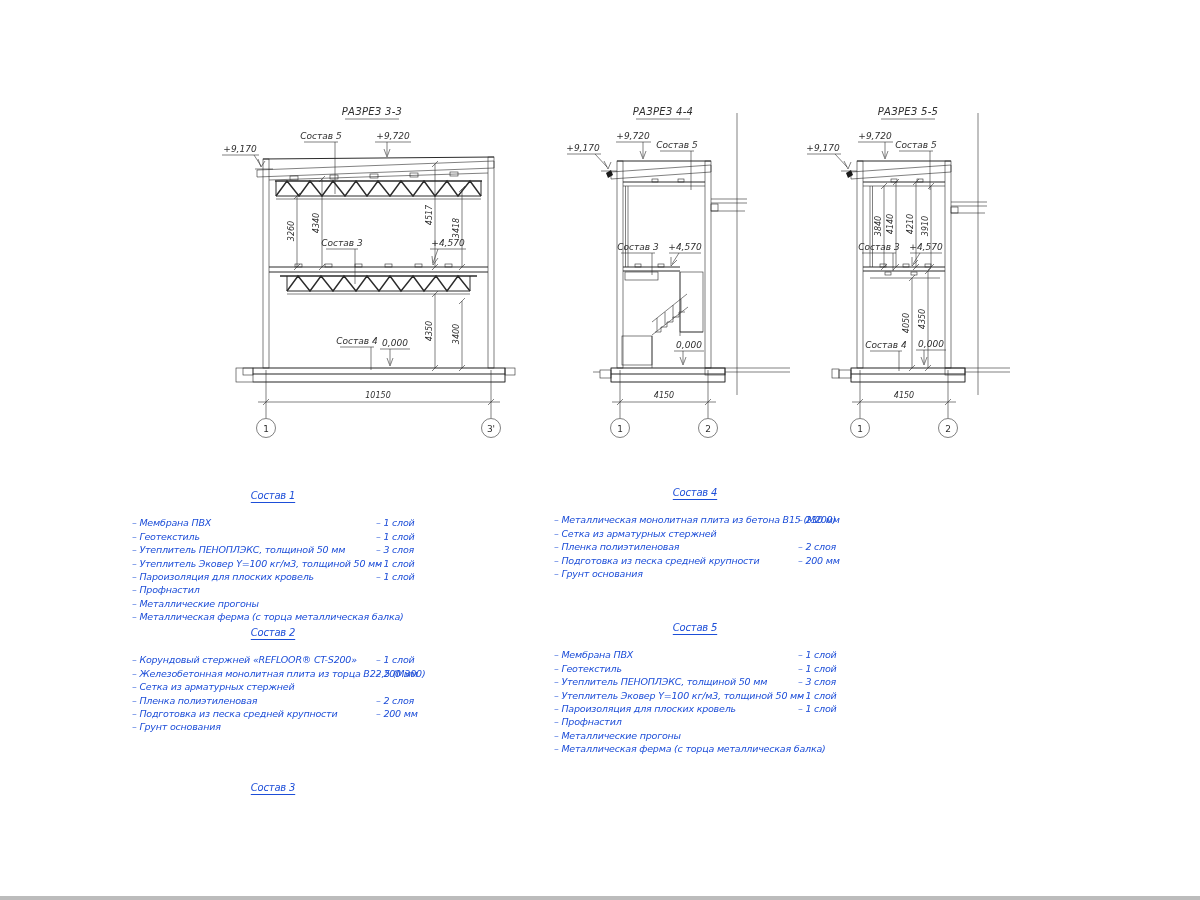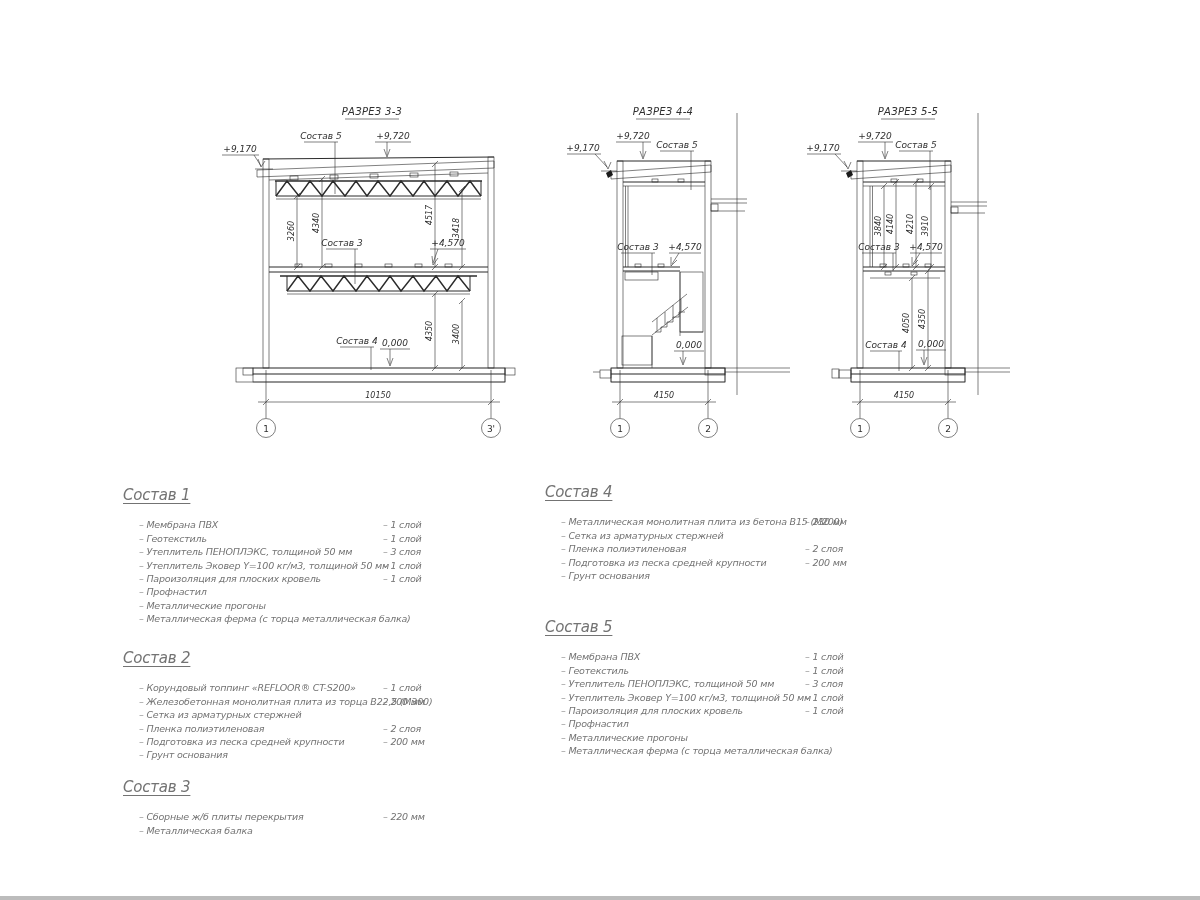--- a/index.html
+++ b/index.html
@@ -1,29 +1,29 @@
 <!DOCTYPE html>
 <html><head>
 <meta charset="utf-8">
 <style>
   html,body{margin:0;padding:0;background:#fff;}
   #canvas{position:relative;width:1200px;height:900px;background:#ffffff;overflow:hidden;
-          font-family:"DejaVu Sans","Liberation Sans",sans-serif;color:#737373;}
+          font-family:"DejaVu Sans","Liberation Sans",sans-serif;color:#1d4ed8;}
   svg{position:absolute;overflow:visible;}
   svg .ln{stroke:#2b2b2b;stroke-width:1;fill:none;}
   svg .thin{stroke:#2b2b2b;stroke-width:0.6;fill:none;}
   svg .med{stroke:#2b2b2b;stroke-width:1.4;fill:none;}
   svg text{fill:#2f2f2f;font-style:italic;}
   svg .ttl{font-size:10px;font-style:italic;letter-spacing:0.3px;}
   svg .lab{font-size:9px;}
   svg .dim{font-size:8px;}
   svg .ax{font-size:9px;font-style:normal;}
   .comp{position:absolute;font-size:9.5px;font-style:italic;letter-spacing:-0.2px;line-height:13.4px;}
-  .comp-title{font-size:15px;text-decoration:underline;text-underline-offset:3px;margin-bottom:14px;}
-  .comp ul{list-style:none;margin:16px;padding:0;}
+  .comp-title{text-align:center;font-size:10px;text-decoration:underline;text-underline-offset:3px;margin-bottom:14px;}
+  .comp ul{list-style:none;margin:9px;padding:0;}
   .comp li{position:relative;white-space:nowrap;height:13.4px;}
   .comp .nm::before{content:"– ";}
   .comp .qty{position:absolute;left:244px;top:0;}
   .comp .qty:not(:empty)::before{content:"– ";}
   .bottom-bar{position:absolute;left:0;top:896px;width:1200px;height:4px;background:#bcbcbc;}
 </style>
 </head>
 <body>
 
 <div id="canvas">
@@ -266,40 +266,35 @@
         <li><span class="nm">Геотекстиль</span><span class="qty">1 слой</span></li>
         <li><span class="nm">Утеплитель ПЕНОПЛЭКС, толщиной 50 мм</span><span class="qty">3 слоя</span></li>
         <li><span class="nm">Утеплитель Эковер Y=100 кг/м3, толщиной 50 мм</span><span class="qty">1 слой</span></li>
         <li><span class="nm">Пароизоляция для плоских кровель</span><span class="qty">1 слой</span></li>
         <li><span class="nm">Профнастил</span><span class="qty"></span></li>
         <li><span class="nm">Металлические прогоны</span><span class="qty"></span></li>
         <li><span class="nm">Металлическая ферма (с торца металлическая балка)</span><span class="qty"></span></li>
       </ul>
 </div>
 
-<div class="comp" style="left:123px;top:652px;width:300px">
+<div class="comp" style="left:123px;top:626px;width:300px">
   <div class="comp-title">Состав 2</div>
   <ul>
 
-  <li><span class="nm">Корундовый топпинг «REFLOOR® CT-S200»</span><span class="qty">1 слой</span></li>
+  <li><span class="nm">Корундовый стержней «REFLOOR® CT-S200»</span><span class="qty">1 слой</span></li>
         <li><span class="nm">Железобетонная монолитная плита из торца В22,5 (М300)</span><span class="qty">200 мм</span></li>
         <li><span class="nm">Сетка из арматурных стержней</span><span class="qty"></span></li>
         <li><span class="nm">Пленка полиэтиленовая</span><span class="qty">2 слоя</span></li>
         <li><span class="nm">Подготовка из песка средней крупности</span><span class="qty">200 мм</span></li>
         <li><span class="nm">Грунт основания</span><span class="qty"></span></li>
       </ul>
 </div>
 
 <div class="comp" style="left:123px;top:781px;width:300px">
   <div class="comp-title" style="margin-bottom:8px">Состав 3</div>
-  <ul>
-
-  <li><span class="nm">Сборные ж/б плиты перекрытия</span><span class="qty">220 мм</span></li>
-        <li><span class="nm">Металлическая балка</span><span class="qty"></span></li>
-      </ul>
 </div>
 
 <div class="comp" style="left:545px;top:486px;width:300px">
   <div class="comp-title">Состав 4</div>
   <ul>
 
   <li><span class="nm">Металлическая монолитная плита из бетона В15 (М200)</span><span class="qty">230 мм</span></li>
         <li><span class="nm">Сетка из арматурных стержней</span><span class="qty"></span></li>
         <li><span class="nm">Пленка полиэтиленовая</span><span class="qty">2 слоя</span></li>
         <li><span class="nm">Подготовка из песка средней крупности</span><span class="qty">200 мм</span></li>

